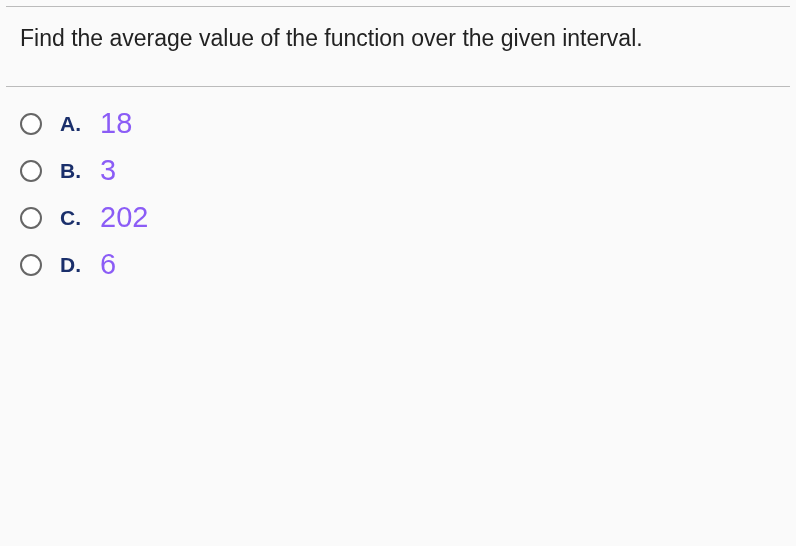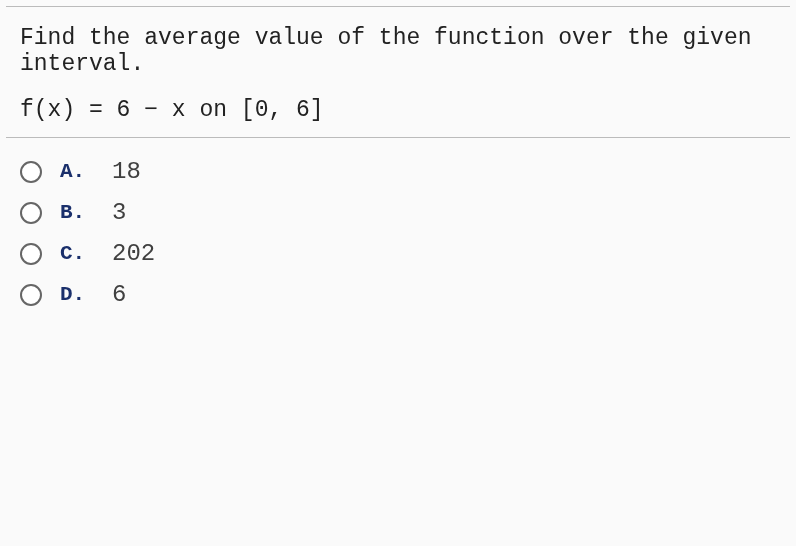--- a/index.html
+++ b/index.html
@@ -8,21 +8,20 @@
     padding: 0;
     font-family: Arial, Helvetica, sans-serif;
     background: #fafafa;
     width: 796px;
     height: 546px;
   }
   .container {
     background: #fafafa;
     border-top: 1px solid #bbb;
     margin: 6px;
-    font-family: Liberation Mono, monospace;
   }
   .question-block {
     padding: 18px 14px 14px 14px;
     border-bottom: 1px solid #bbb;
   }
   .prompt {
     font-size: 23px;
     color: #222;
     margin-bottom: 20px;
   }
@@ -48,32 +47,31 @@
     flex-shrink: 0;
     background: #fff;
   }
   .letter {
     font-weight: bold;
     font-size: 21px;
     color: #1a2f6b;
     width: 34px;
   }
   .answer {
-    font-size: 24px;
-    color: #404040;
-    margin-left: 18px;
+    font-size: 29px;
+    color: #8b5cf6;
+    margin-left: 6px;
   }
 </style>
 </head>
 <body>
 
 <div class="container">
   <div class="question-block">
     <div class="prompt">Find the average value of the function over the given interval.</div>
-    <div class="equation">f(x) = 6 − x on [0, 6]</div>
   </div>
   <div class="options">
     <div class="option-row">
       <div class="radio"></div>
       <div class="letter">A.</div>
       <div class="answer">18</div>
     </div>
     <div class="option-row">
       <div class="radio"></div>
       <div class="letter">B.</div>

